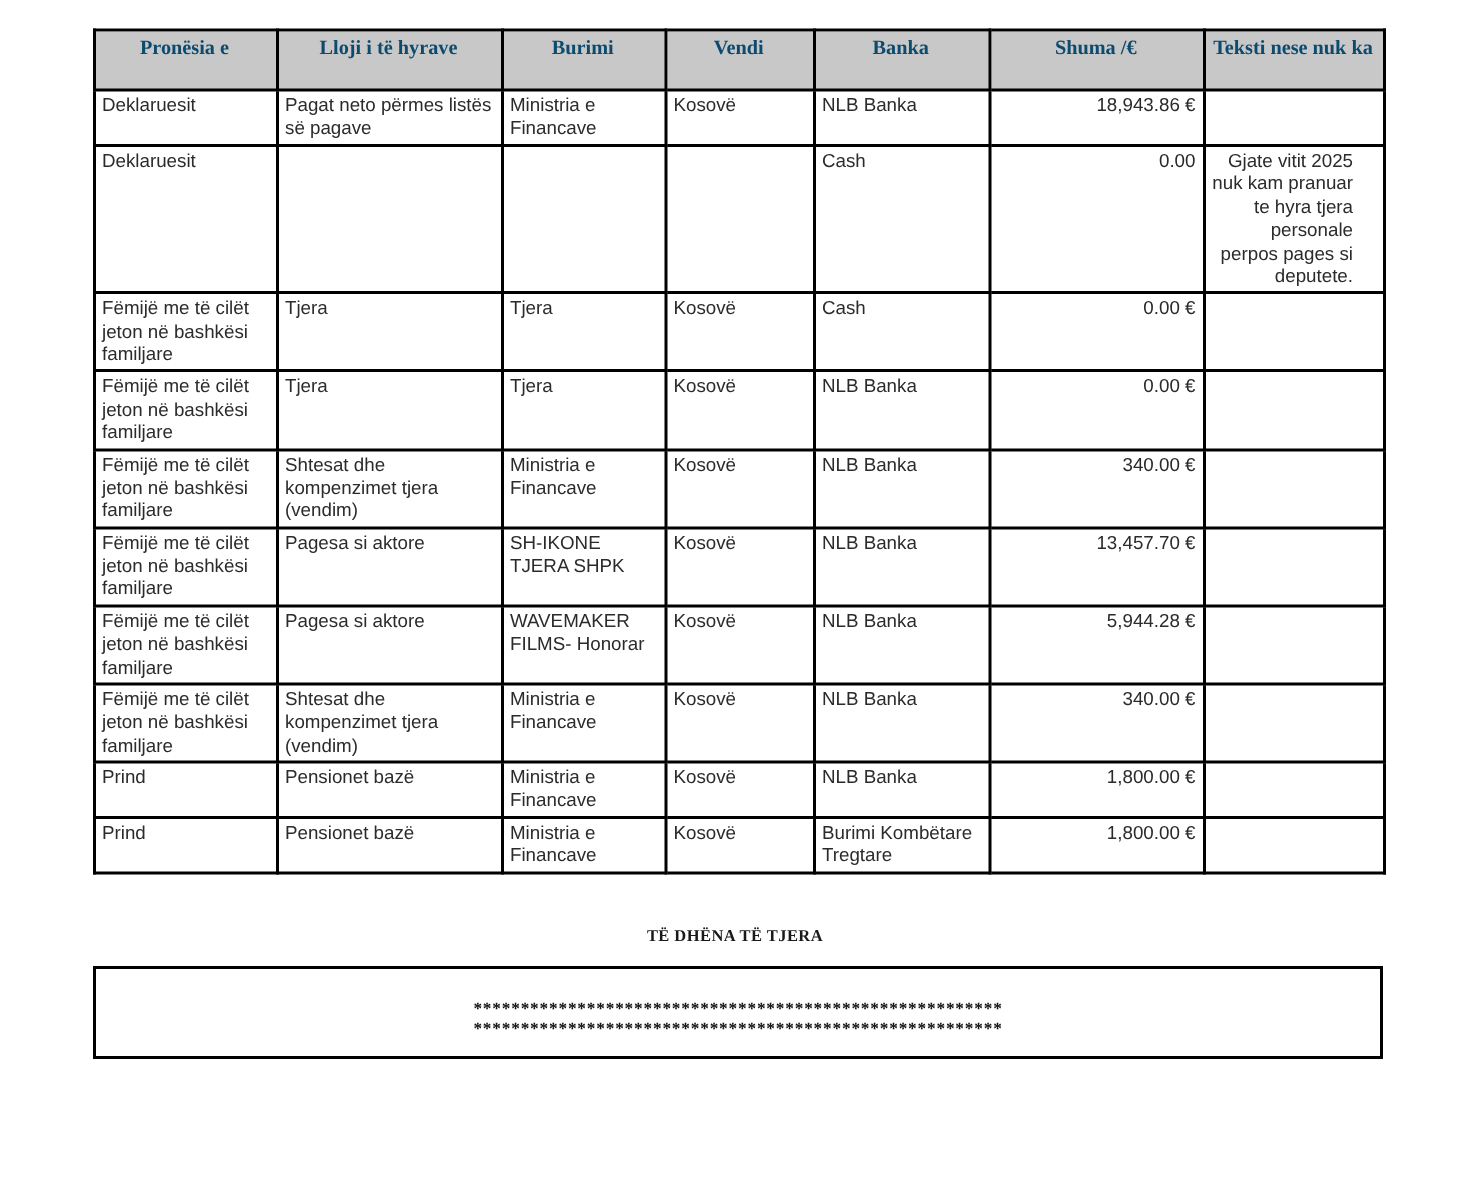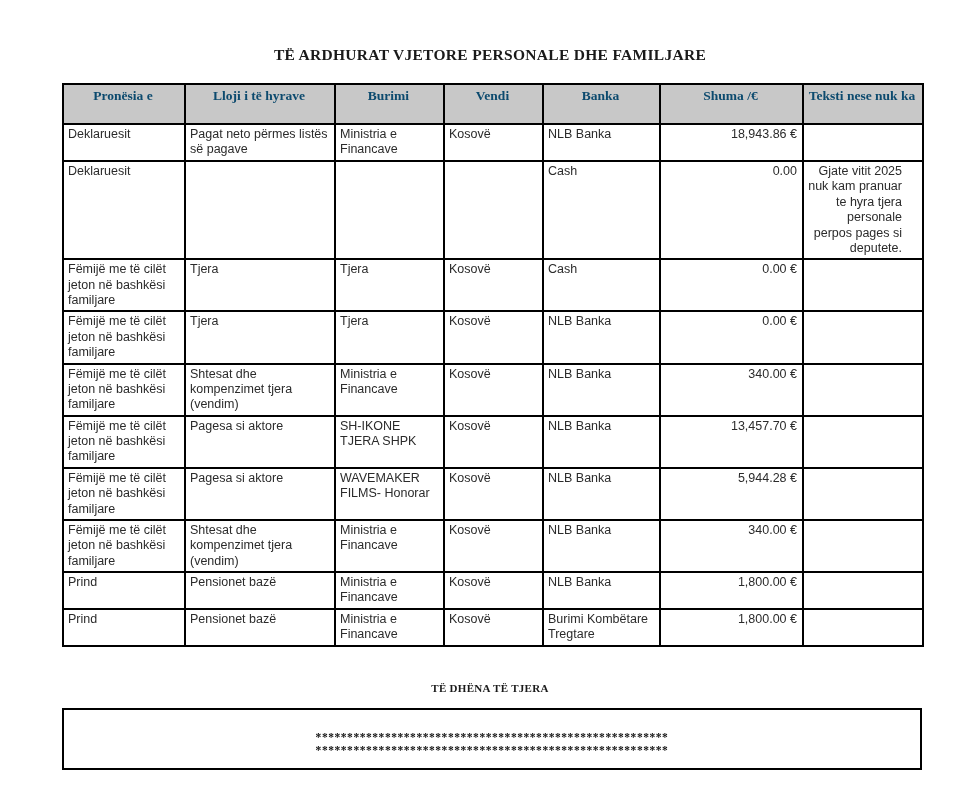--- a/index.html
+++ b/index.html
@@ -98,21 +98,20 @@
     letter-spacing:0.55px;
     color:#111111;
     white-space:nowrap;
   }
 </style>
 </head>
 <body>
 
 <div class="doc">
 
-  <div class="doc-title">TË ARDHURAT VJETORE PERSONALE DHE FAMILJARE</div>
 
   <table class="income" id="income-table">
     <colgroup>
       <col class="c0">
         <col class="c1">
         <col class="c2">
         <col class="c3">
       <col class="c4">
         <col class="c5">
         <col class="c6">

